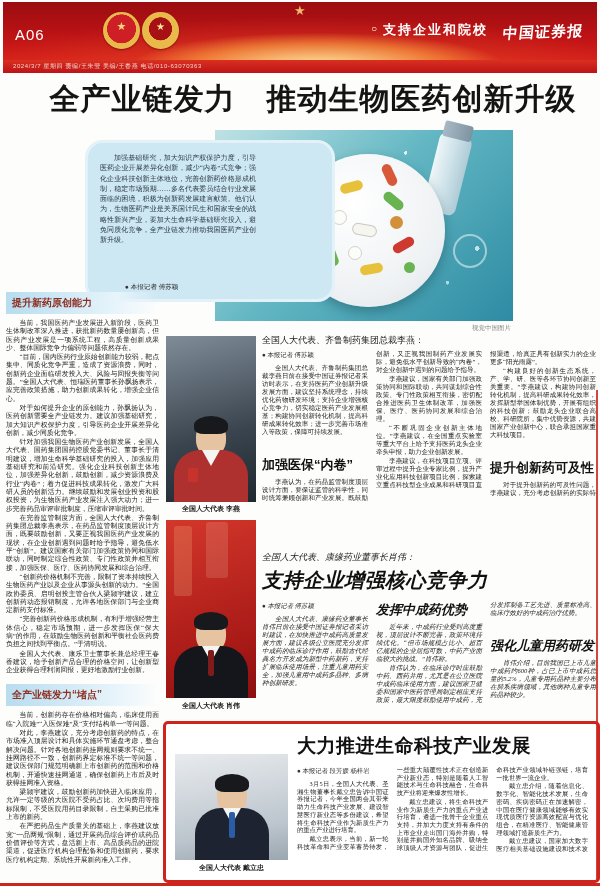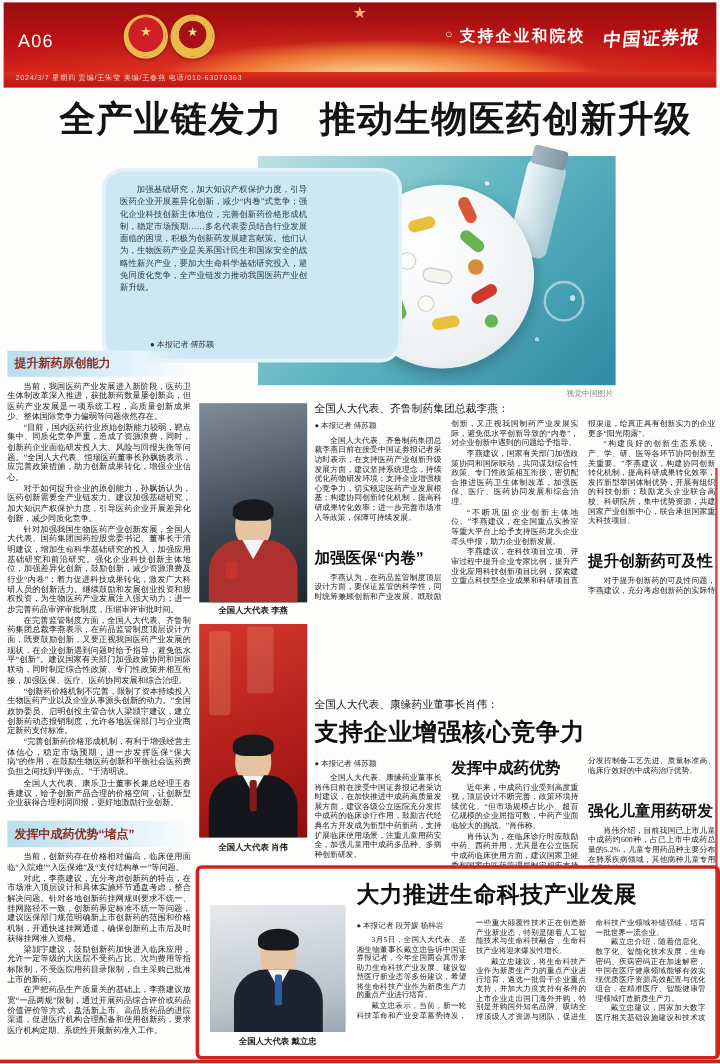--- a/index.html
+++ b/index.html
@@ -92,21 +92,21 @@
   .tie-red{background:#7e1b1b;}
   .tie-blue{background:#2a5da6;}
   .badge{position:absolute;left:14px;top:18px;width:10px;height:14px;background:#c5332c;border-radius:1px;}
   .pcap{position:absolute;text-align:center;font-size:7px;font-weight:bold;color:#222;width:90px;
     font-family:"Liberation Sans",sans-serif;}
   .cap1{left:166px;top:504px;}
   .cap2{left:166px;top:701px;}
   
   .article{position:absolute;}
   .a1{left:262px;top:334px;width:334px;height:218px;}
-  .a2{left:262px;top:581px;width:334px;height:167px;}
+  .a2{left:262px;top:551px;width:334px;height:167px;font-style:italic;}
   .kicker{font-family:"Liberation Sans",sans-serif;font-size:9px;color:#222;margin:0 0 3px;}
   .ahead{font-family:"Liberation Sans",sans-serif;font-weight:900;color:#101010;margin:0 0 7px;letter-spacing:.5px;}
   .ahead.h1{font-size:19px;}
   .ahead.h2{font-size:20px;}
   .ahead.h3{font-size:19px;}
   .cols3{column-count:3;column-gap:8px;column-fill:auto;overflow:hidden;}
   .b1{height:152px;}
   .b2{height:107px;}
   .b3{height:89px;}
   .byline{font-size:6.4px;color:#333;margin:1px 0 4px;}
@@ -180,21 +180,21 @@
     </div>
     <div>
       <div>
 
       <p class="lp">“创新药价格机制不完善，限制了资本持续投入生物医药产业以及企业从事源头创新的动力。”全国政协委员、启明创投主管合伙人梁颕宇建议，建立创新药动态报销制度，允许各地医保部门与企业商定新药支付标准。</p>
           <p class="lp">“完善创新药价格形成机制，有利于增强经营主体信心，稳定市场预期，进一步发挥医保“保大病”的作用，在鼓励生物医药创新和平衡社会医药费负担之间找到平衡点。”于清明说。</p>
           <p class="lp">全国人大代表、康乐卫士董事长兼总经理王春香建议，给予创新产品合理的价格空间，让创新型企业获得合理利润回报，更好地激励行业创新。</p>
         </div>
     </div>
     <div>
-      <h3 class="lsec-h">发挥中成药优势“堵点”</h3>
+      <h3 class="lsec-h">全产业链发力“堵点”</h3>
       <div>
 
       <p class="lp">当前，创新药存在价格相对偏高，临床使用面临“入院难”“入医保难”及“支付结构单一”等问题。</p>
           <p class="lp">对此，李燕建议，充分考虑创新药的特点，在市场准入顶层设计和具体实施环节通盘考虑，整合解决问题。针对各地创新药挂网规则要求不统一、挂网路径不一致，创新药界定标准不统一等问题，建议医保部门规范明确新上市创新药的范围和价格机制，开通快速挂网通道，确保创新药上市后及时获得挂网准入资格。</p>
           <p class="lp">梁颕宇建议，鼓励创新药加快进入临床应用，允许一定等级的大医院不受药占比、次均费用等指标限制，不受医院用药目录限制，自主采购已批准上市的新药。</p>
           <p class="lp">在严把药品生产质量关的基础上，李燕建议放宽“一品两规”限制，通过开展药品综合评价或药品价值评价等方式，盘活新上市、高品质药品的进院渠道，促进医疗机构合理配备和使用创新药，要求医疗机构定期、系统性开展新药准入工作。</p>
         </div>
     </div>
   </div>
 

